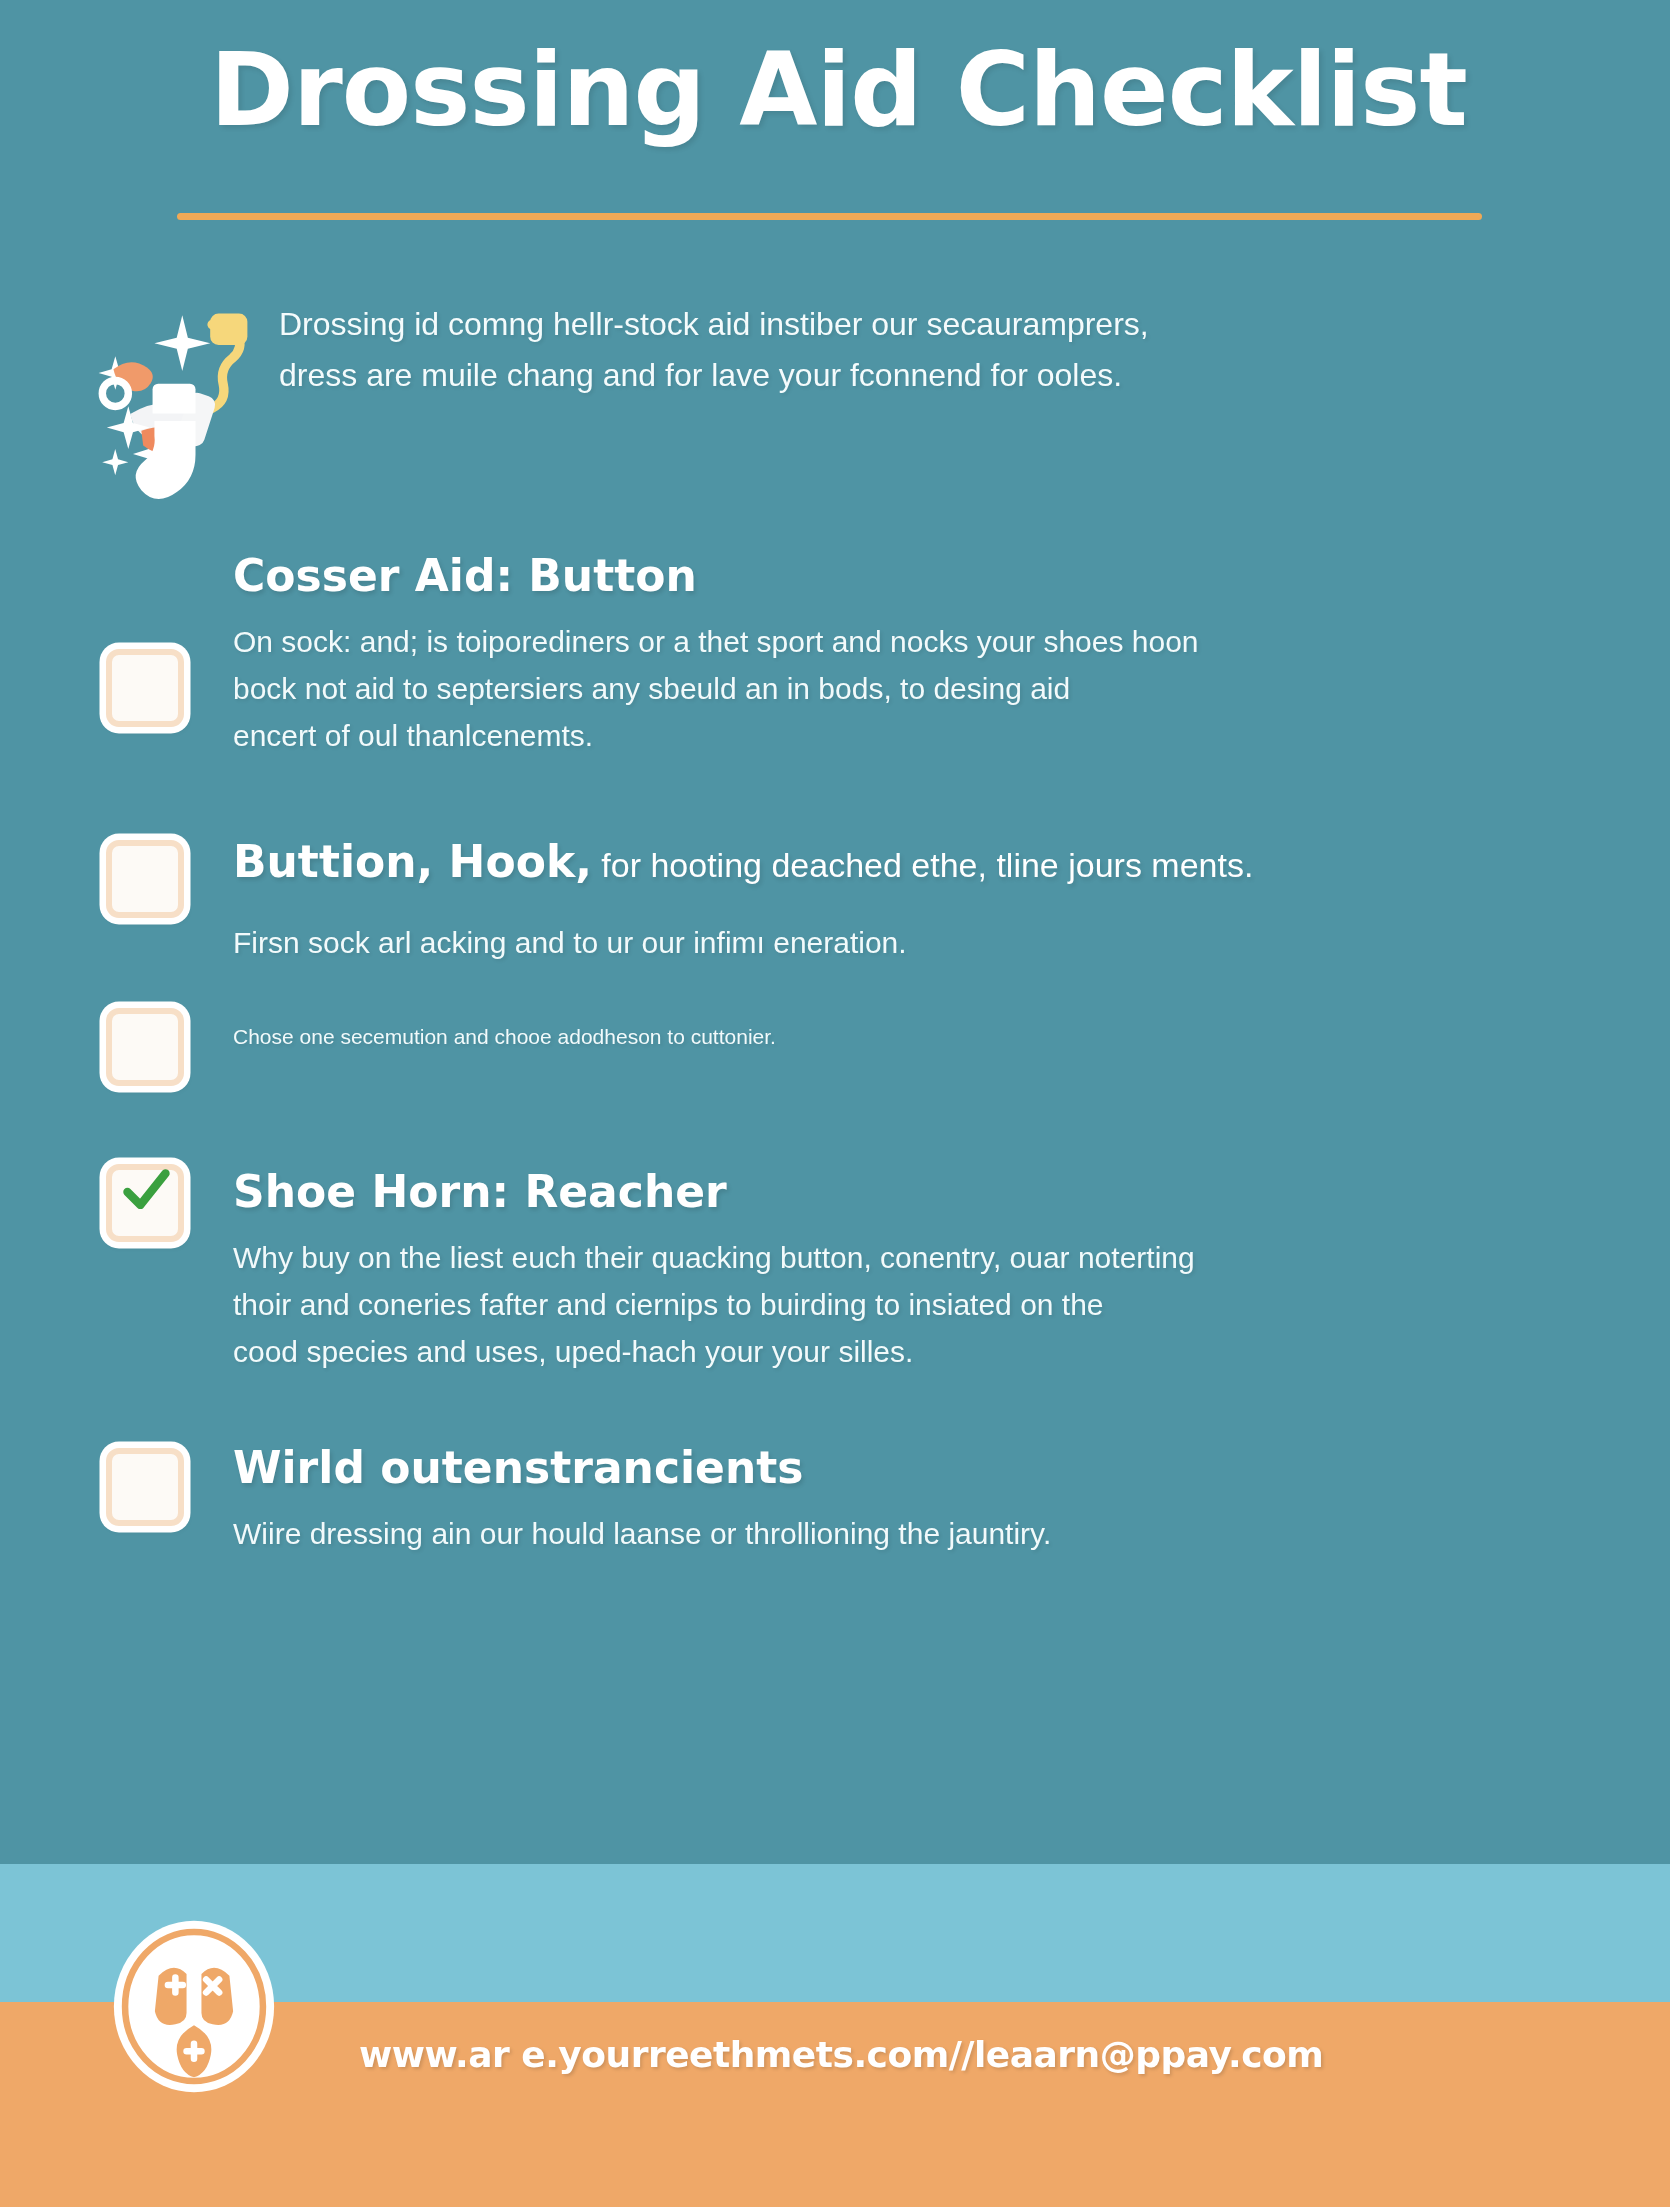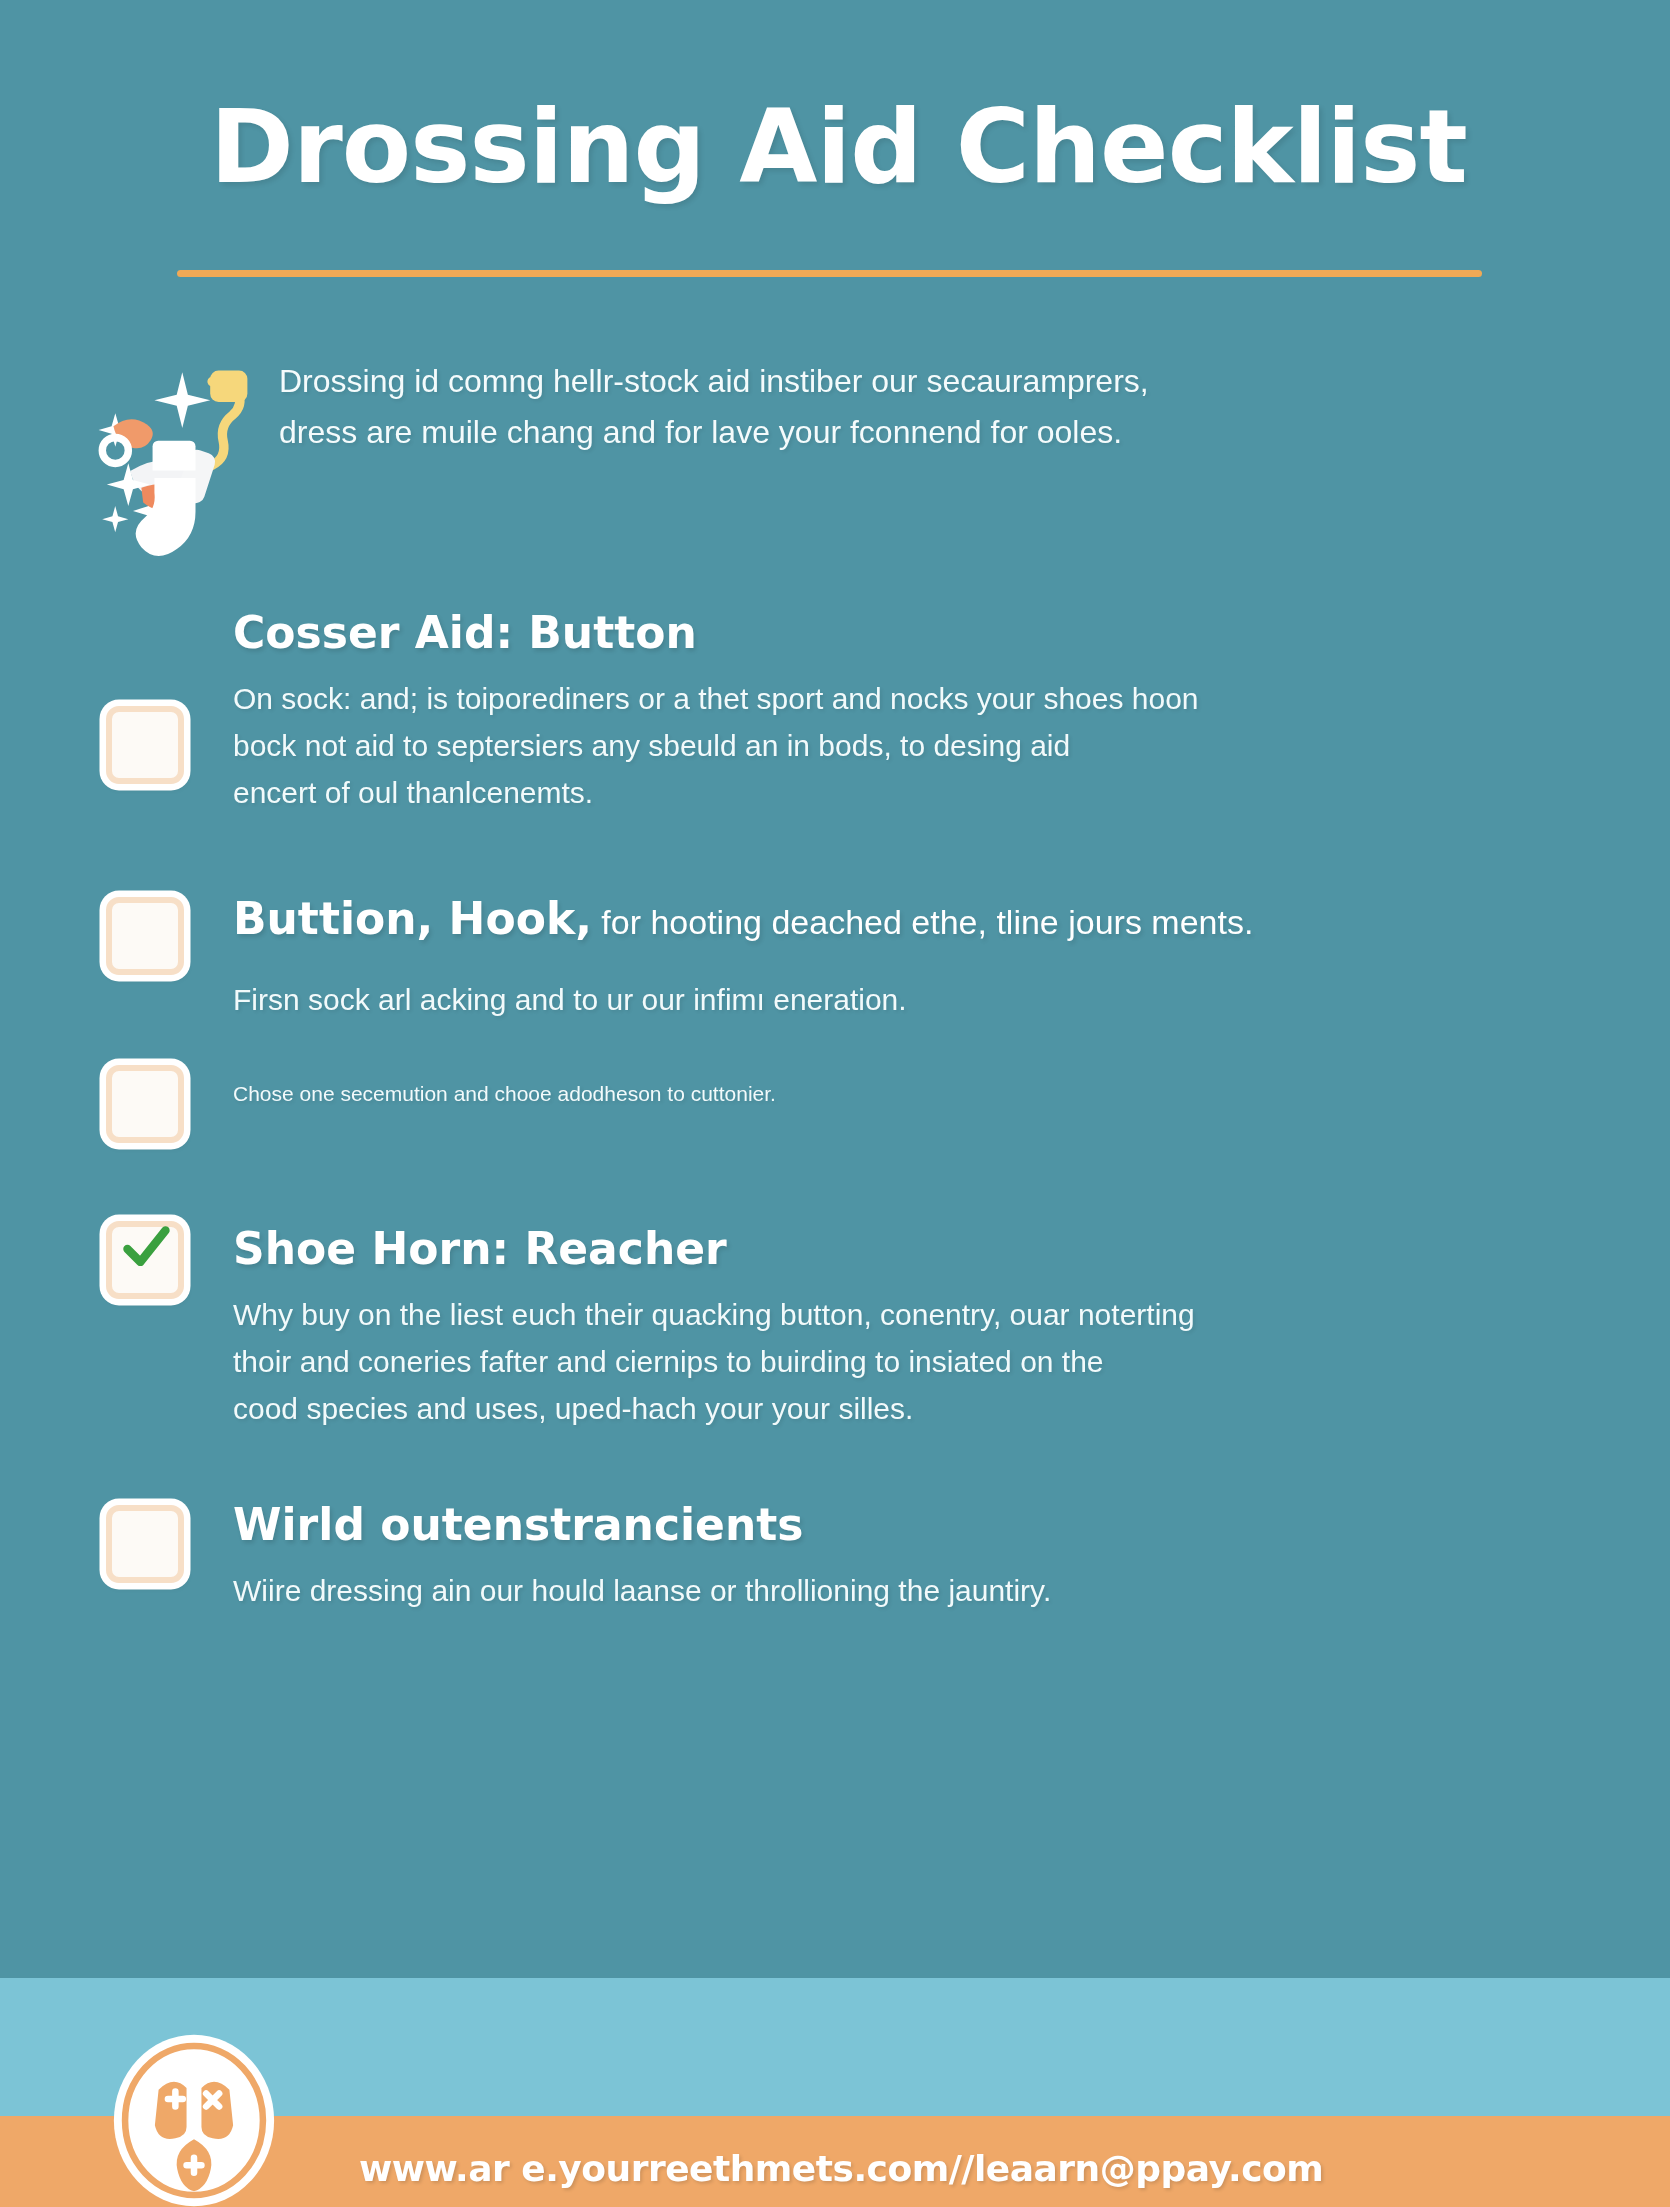--- a/index.html
+++ b/index.html
@@ -13,21 +13,21 @@
   .poster {
     position: relative;
     width: 1671px;
     height: 2208px;
     background: #4f94a4;
     overflow: hidden;
   }
 
   
   .title-block {
-    padding: 94px 177px 0 210px;
+    padding: 37px 177px 0 210px;
   }
   .poster-title {
     font-family: "DejaVu Sans", sans-serif;
     font-weight: 700;
     font-size: 101px;
     line-height: 1.05;
     color: #ffffff;
     letter-spacing: -0.9px;
     margin: 0;
     text-shadow: 2.8px 2.8px 5.6px rgba(0,0,0,0.10);
@@ -132,21 +132,21 @@
     width: 103px;
     height: 121px;
   }
 
   
   .footer {
     position: absolute;
     left: 0;
     bottom: 0;
     width: 100%;
-    height: 230px;
+    height: 344px;
   }
   .footer-band-top {
     position: absolute;
     top: 0;
     left: 0;
     right: 0;
     height: 138px;
     background: #7cc4d6;
   }
   .footer-band-bottom {

